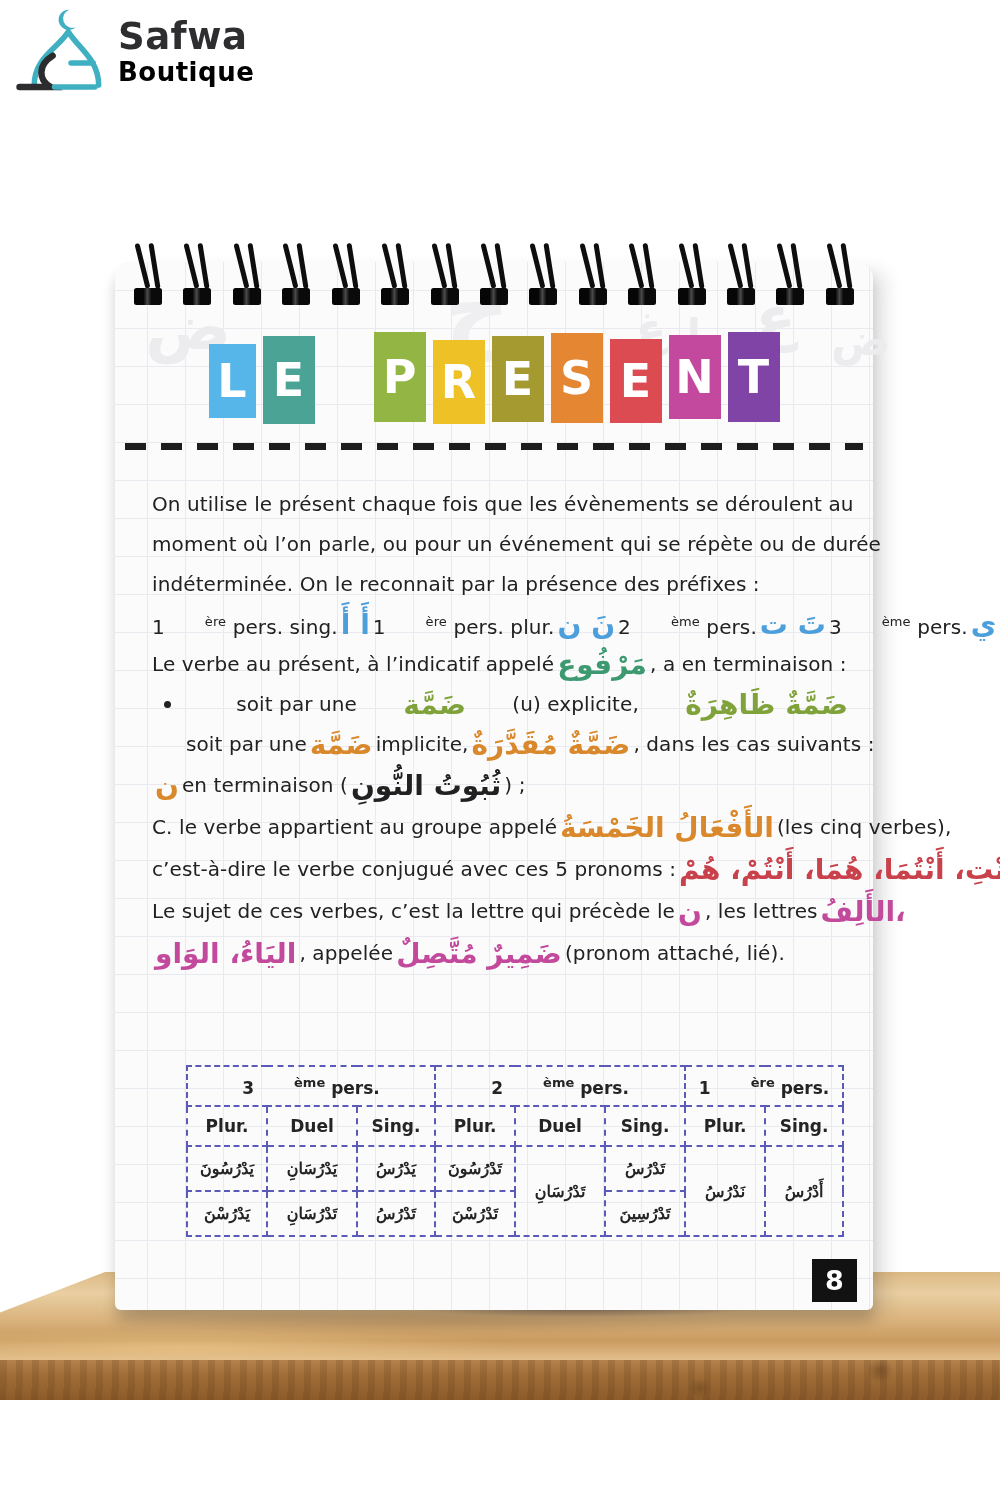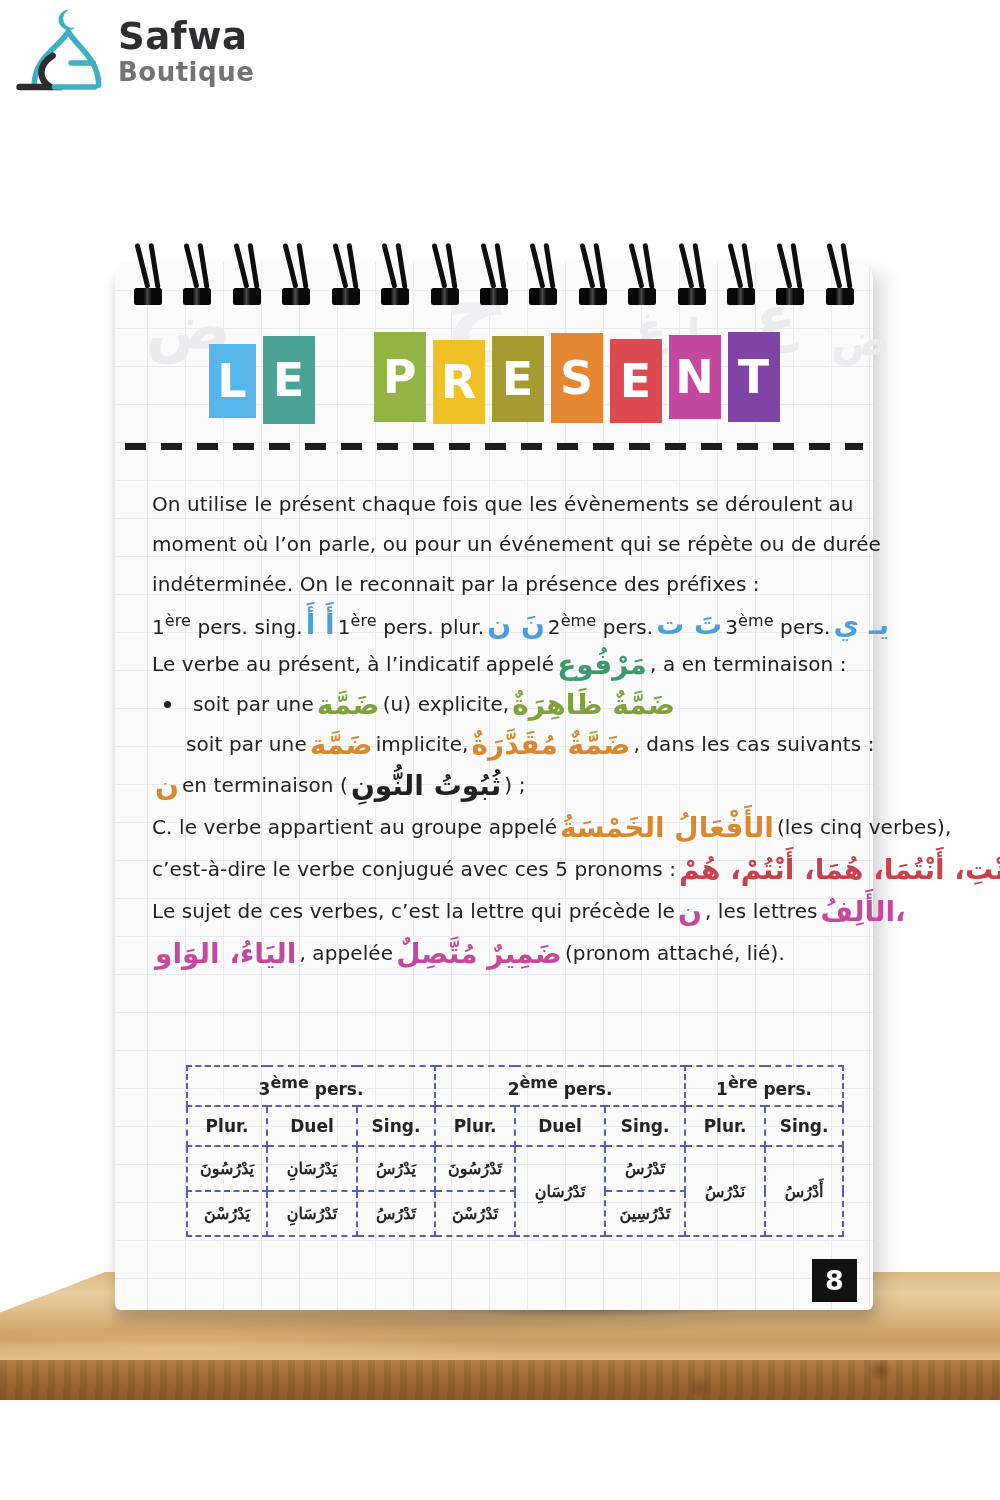--- a/index.html
+++ b/index.html
@@ -4,21 +4,21 @@
 <style>
   * { margin:0; padding:0; box-sizing:border-box; }
   html,body { background:#ffffff; }
   body { font-family:"DejaVu Sans","Liberation Sans",sans-serif; }
   .canvas { position:relative; width:1000px; height:1500px; background:#ffffff; overflow:hidden; }
 
   
   .logo { position:absolute; left:14px; top:6px; display:flex; align-items:center; gap:12px; }
   .logo svg { width:92px; height:92px; }
   .logo-name { font-size:37px; font-weight:bold; color:#2e2e31; letter-spacing:0.5px; line-height:1.0; }
-  .logo-sub  { font-size:26px; font-weight:bold; color:#737373; letter-spacing:0.5px; margin-top:2px; }
+  .logo-sub  { font-size:26px; font-weight:bold; color:#000000; letter-spacing:0.5px; margin-top:2px; }
 
   
   .wood { position:absolute; left:0; top:1272px; width:1000px; height:128px; z-index:1; }
   .wood-top { position:absolute; left:0; top:0; right:0; bottom:40px;
     background:
       radial-gradient(ellipse 250px 14px at 58% 40%, rgba(73,62,66,0.55), rgba(73,62,66,0) 70%),
       radial-gradient(ellipse 420px 20px at 45% 58%, rgba(140,100,60,0.22), transparent 70%),
       radial-gradient(ellipse 480px 26px at 18% 85%, rgba(240,205,145,0.55), transparent 70%),
       linear-gradient(180deg,#dcb984 0%,#e9cfa2 24%,#dab27c 55%,#c99b60 78%,#e3bf8c 100%);
     clip-path: polygon(0 46%, 10.5% 0, 100% 0, 100% 100%, 0 100%);
@@ -85,22 +85,22 @@
   .line.tall { height:42px; }
   .ar { font-family:"DejaVu Sans",sans-serif; font-weight:bold; font-size:28px; padding:0 3px; }
   .blue   { color:#4d9fdc; }
   .green  { color:#3d9970; }
   .olive  { color:#7fa33a; }
   .orange { color:#d9882b; }
   .red    { color:#c8414b; }
   .magenta{ color:#c2499b; }
   .prefix-row { justify-content:space-between; padding-right:12px; }
   .prefix-item { white-space:nowrap; }
-  sup { font-size:16px; }
-  .bullet-line { padding-left:10px; }
+  sup { font-size:13px;margin-left:40px; }
+  .bullet-line { padding-left:10px;justify-content:space-between; }
   .dot { display:inline-block; width:7px; height:7px; border-radius:50%; background:#212121; margin:0 22px 0 2px; }
   .exemple { color:#6b4fa0; font-weight:bold; text-decoration:underline; text-underline-offset:5px; }
 
   
   .conj-wrap { position:absolute; left:71px; top:803px; z-index:1; }
   table.conj { border-collapse:collapse; table-layout:fixed; width:656px; }
   table.conj td { border:2px dashed #5a5ab8; text-align:center; vertical-align:middle;
     font-size:17px; font-weight:bold; color:#242424; height:40px; padding:0 2px; }
   table.conj tr.b td { height:45px; font-family:Liberation Sans, sans-serif; font-size:16px; }
 

